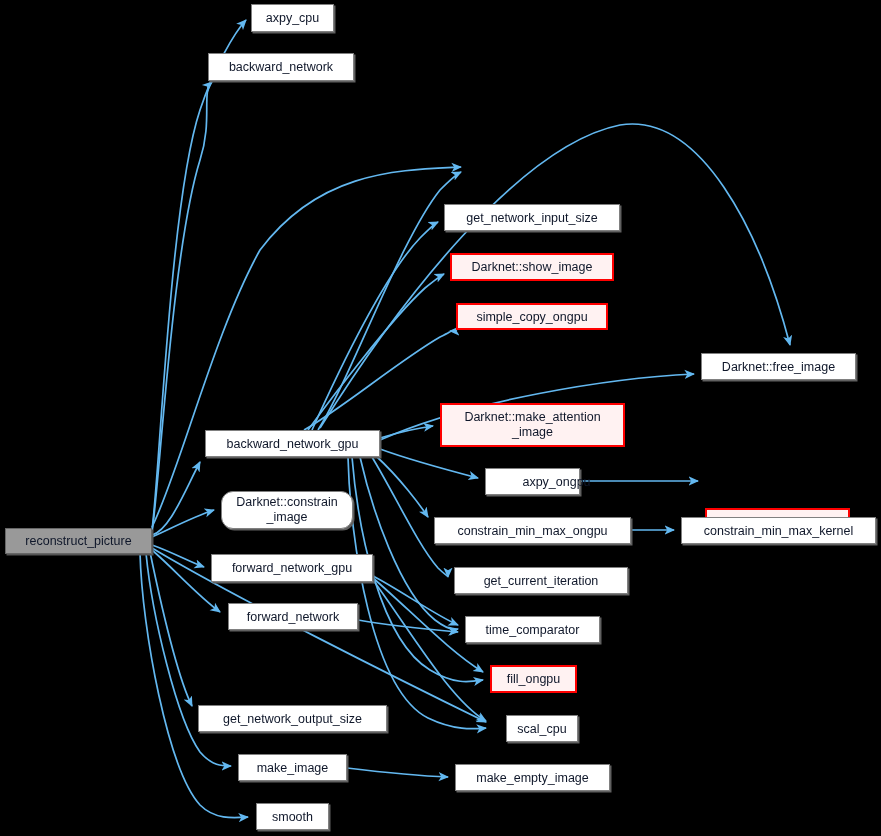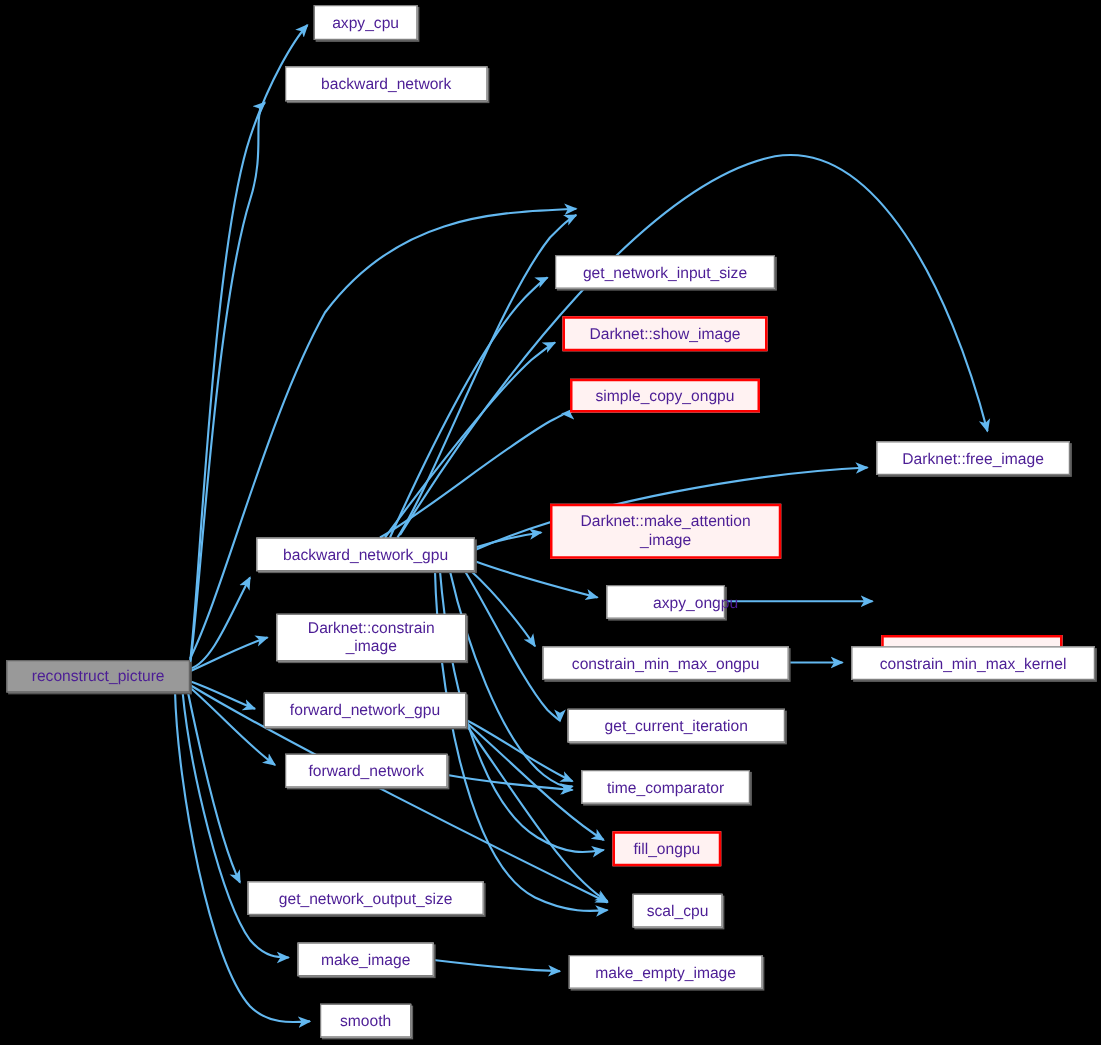--- a/index.html
+++ b/index.html
@@ -26,21 +26,21 @@
   }
   .node {
     position: absolute;
     box-sizing: border-box;
     display: flex;
     align-items: center;
     justify-content: center;
     text-align: center;
     font-size: 12.5px;
     line-height: 14px;
-    color: #4c1d95;
+    color: #0f172a;
     background: #ffffff;
     border: 1px solid #808080;
     box-shadow: 1.5px 1.5px 0 0 #606060;
     white-space: nowrap;
     letter-spacing: 0px;
     cursor: pointer;
   }
   .node.red {
     border: 2px solid #ff0000;
     background: #fff2f2;
@@ -98,21 +98,21 @@
       <path d="M 580,481 C 620,481 670,481 698,481" fill="none" stroke="#63b8f0" stroke-width="1.7" marker-end="url(#arrow)"></path>
       <path d="M 631,530 C 650,530 665,530 674,530" fill="none" stroke="#63b8f0" stroke-width="1.7" marker-end="url(#arrow)"></path>
       <path d="M 347,768 C 380,772 420,776 448,777" fill="none" stroke="#63b8f0" stroke-width="1.7" marker-end="url(#arrow)"></path>
     </svg>
 <div class="node root" style="left: 5px; top: 528px; width: 147px; height: 26px;">
       <span>reconstruct_picture</span>
     </div>
     <div class="node" style="left: 251px; top: 4px; width: 83px; height: 28px;">
       <span>axpy_cpu</span>
     </div>
-    <div class="node" style="left: 228px; top: 53px; width: 162px; height: 28px;">
+    <div class="node" style="left: 208px; top: 53px; width: 146px; height: 28px;">
       <span>backward_network</span>
     </div>
     <div class="node" style="left: 444px; top: 204px; width: 176px; height: 27px;">
       <span>get_network_input_size</span>
     </div>
     <div class="node red" style="left: 450px; top: 253px; width: 164px; height: 28px;">
       <span>Darknet::show_image</span>
     </div>
     <div class="node red" style="left: 456px; top: 303px; width: 152px; height: 27px;">
       <span>simple_copy_ongpu</span>
@@ -125,21 +125,21 @@
     </div>
     <div class="node" style="left: 205px; top: 430px; width: 175px; height: 27px;">
       <span>backward_network_gpu</span>
     </div>
     <div class="node" style="left: 485px; top: 468px; width: 95px; height: 27px; padding-left: 48px;">
       <span>axpy_ongpu</span>
     </div>
     <div class="node red" style="left: 705px; top: 468px; width: 145px; height: 27px; margin-top: 40px;">
       <span>axpy_ongpu_offset</span>
     </div>
-    <div class="node two-line" style="left: 221px; top: 491px; width: 152px; height: 38px;">
+    <div class="node two-line" style="left: 221px; top: 491px; width: 132px; height: 38px; border-radius: 12px;">
       <span>Darknet::constrain<br>_image</span>
     </div>
     <div class="node" style="left: 434px; top: 517px; width: 197px; height: 27px;">
       <span>constrain_min_max_ongpu</span>
     </div>
     <div class="node" style="left: 681px; top: 517px; width: 195px; height: 27px;">
       <span>constrain_min_max_kernel</span>
     </div>
     <div class="node" style="left: 211px; top: 554px; width: 162px; height: 28px;">
       <span>forward_network_gpu</span>

